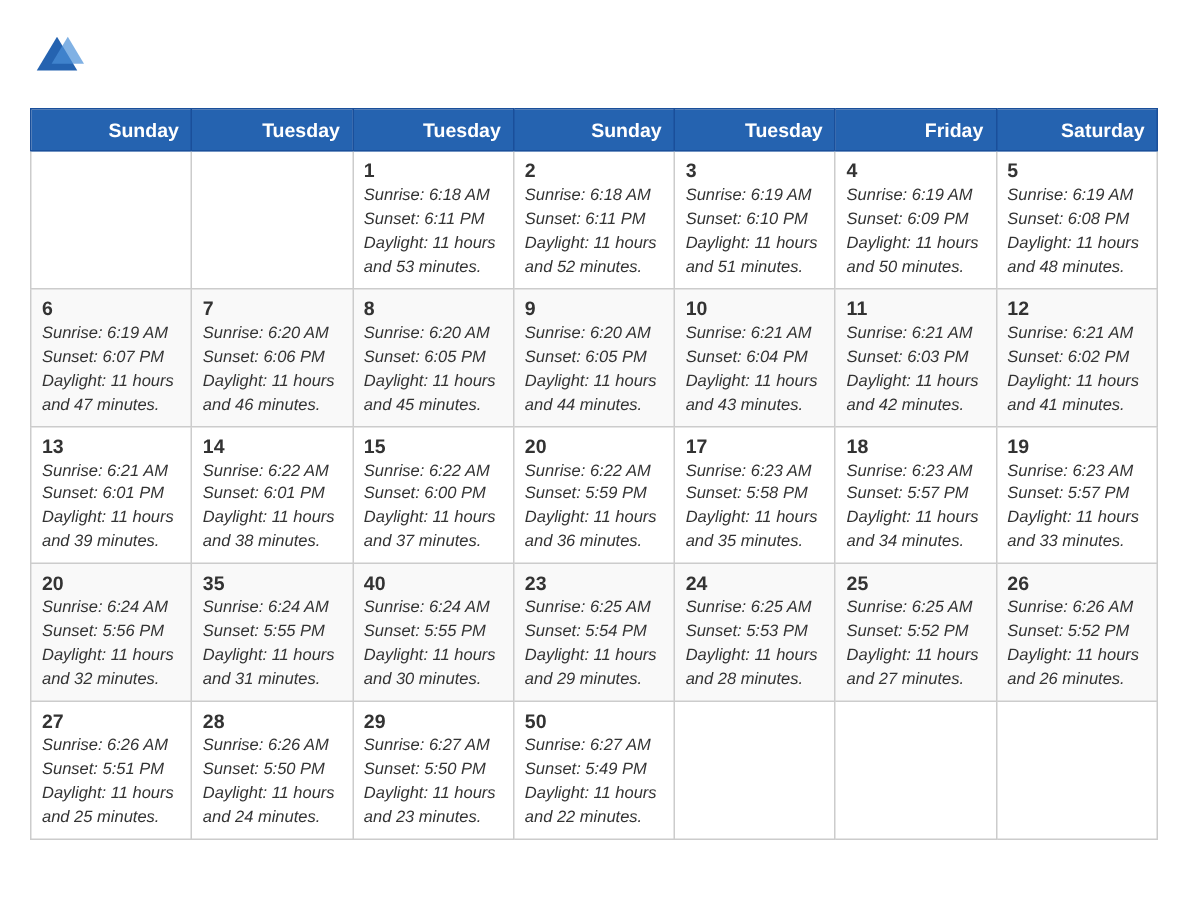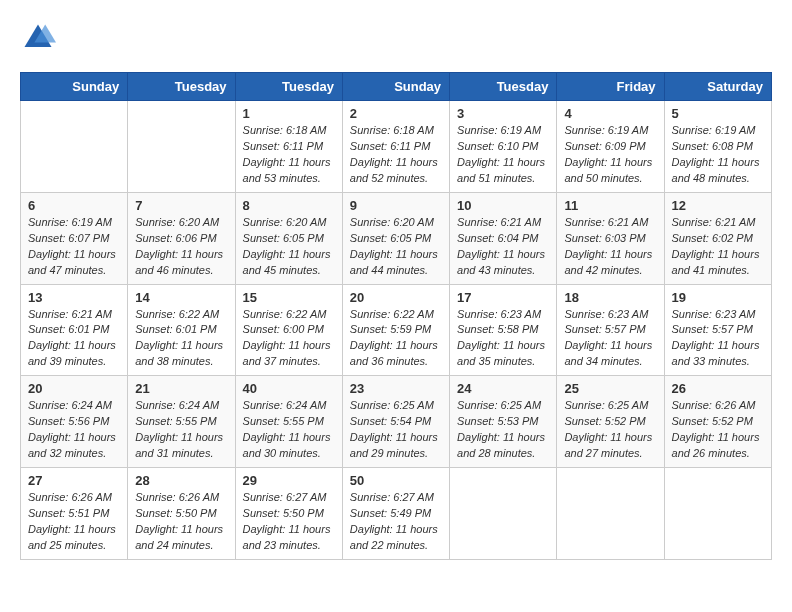--- a/index.html
+++ b/index.html
@@ -204,21 +204,21 @@
         <span class="day-num">19</span>
         <span class="day-info">Sunrise: 6:23 AM<br>Sunset: 5:57 PM<br>Daylight: 11 hours and 33 minutes.</span>
       </td>
       </tr>
       <tr>
         <td>
         <span class="day-num">20</span>
         <span class="day-info">Sunrise: 6:24 AM<br>Sunset: 5:56 PM<br>Daylight: 11 hours and 32 minutes.</span>
       </td>
         <td>
-        <span class="day-num">21</span>
+        <span class="day-num">35</span>
         <span class="day-info">Sunrise: 6:24 AM<br>Sunset: 5:55 PM<br>Daylight: 11 hours and 31 minutes.</span>
       </td>
         <td>
         <span class="day-num">40</span>
         <span class="day-info">Sunrise: 6:24 AM<br>Sunset: 5:55 PM<br>Daylight: 11 hours and 30 minutes.</span>
       </td>
         <td>
         <span class="day-num">23</span>
         <span class="day-info">Sunrise: 6:25 AM<br>Sunset: 5:54 PM<br>Daylight: 11 hours and 29 minutes.</span>
       </td>

